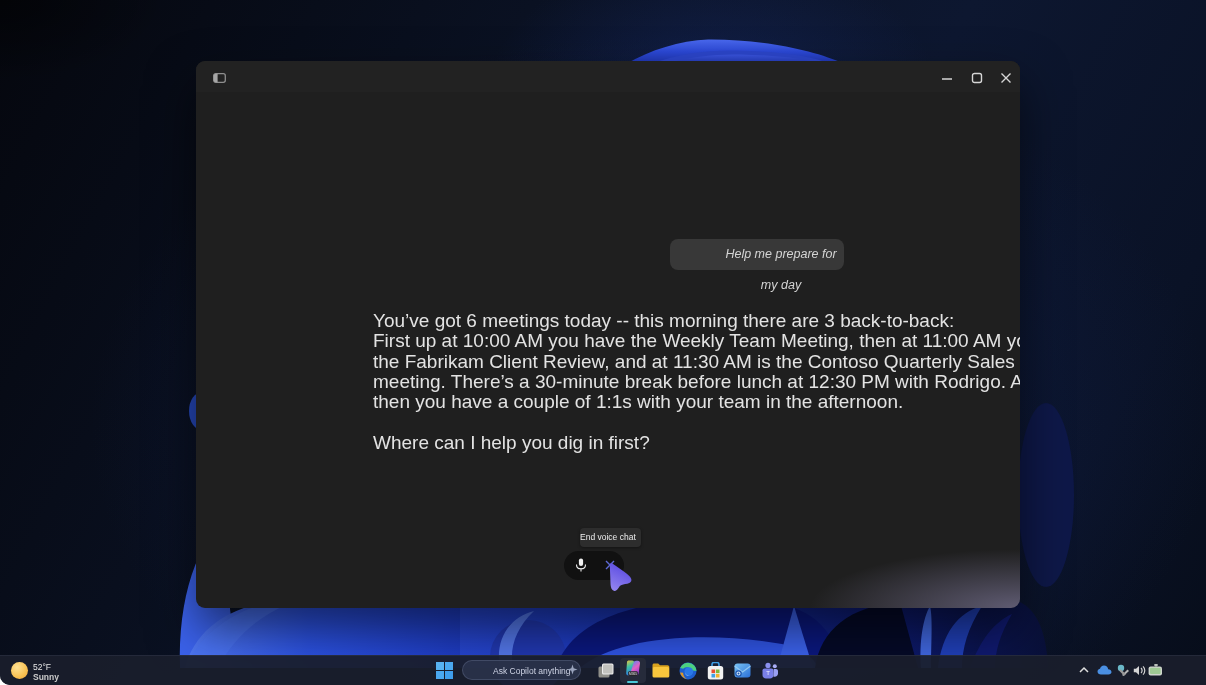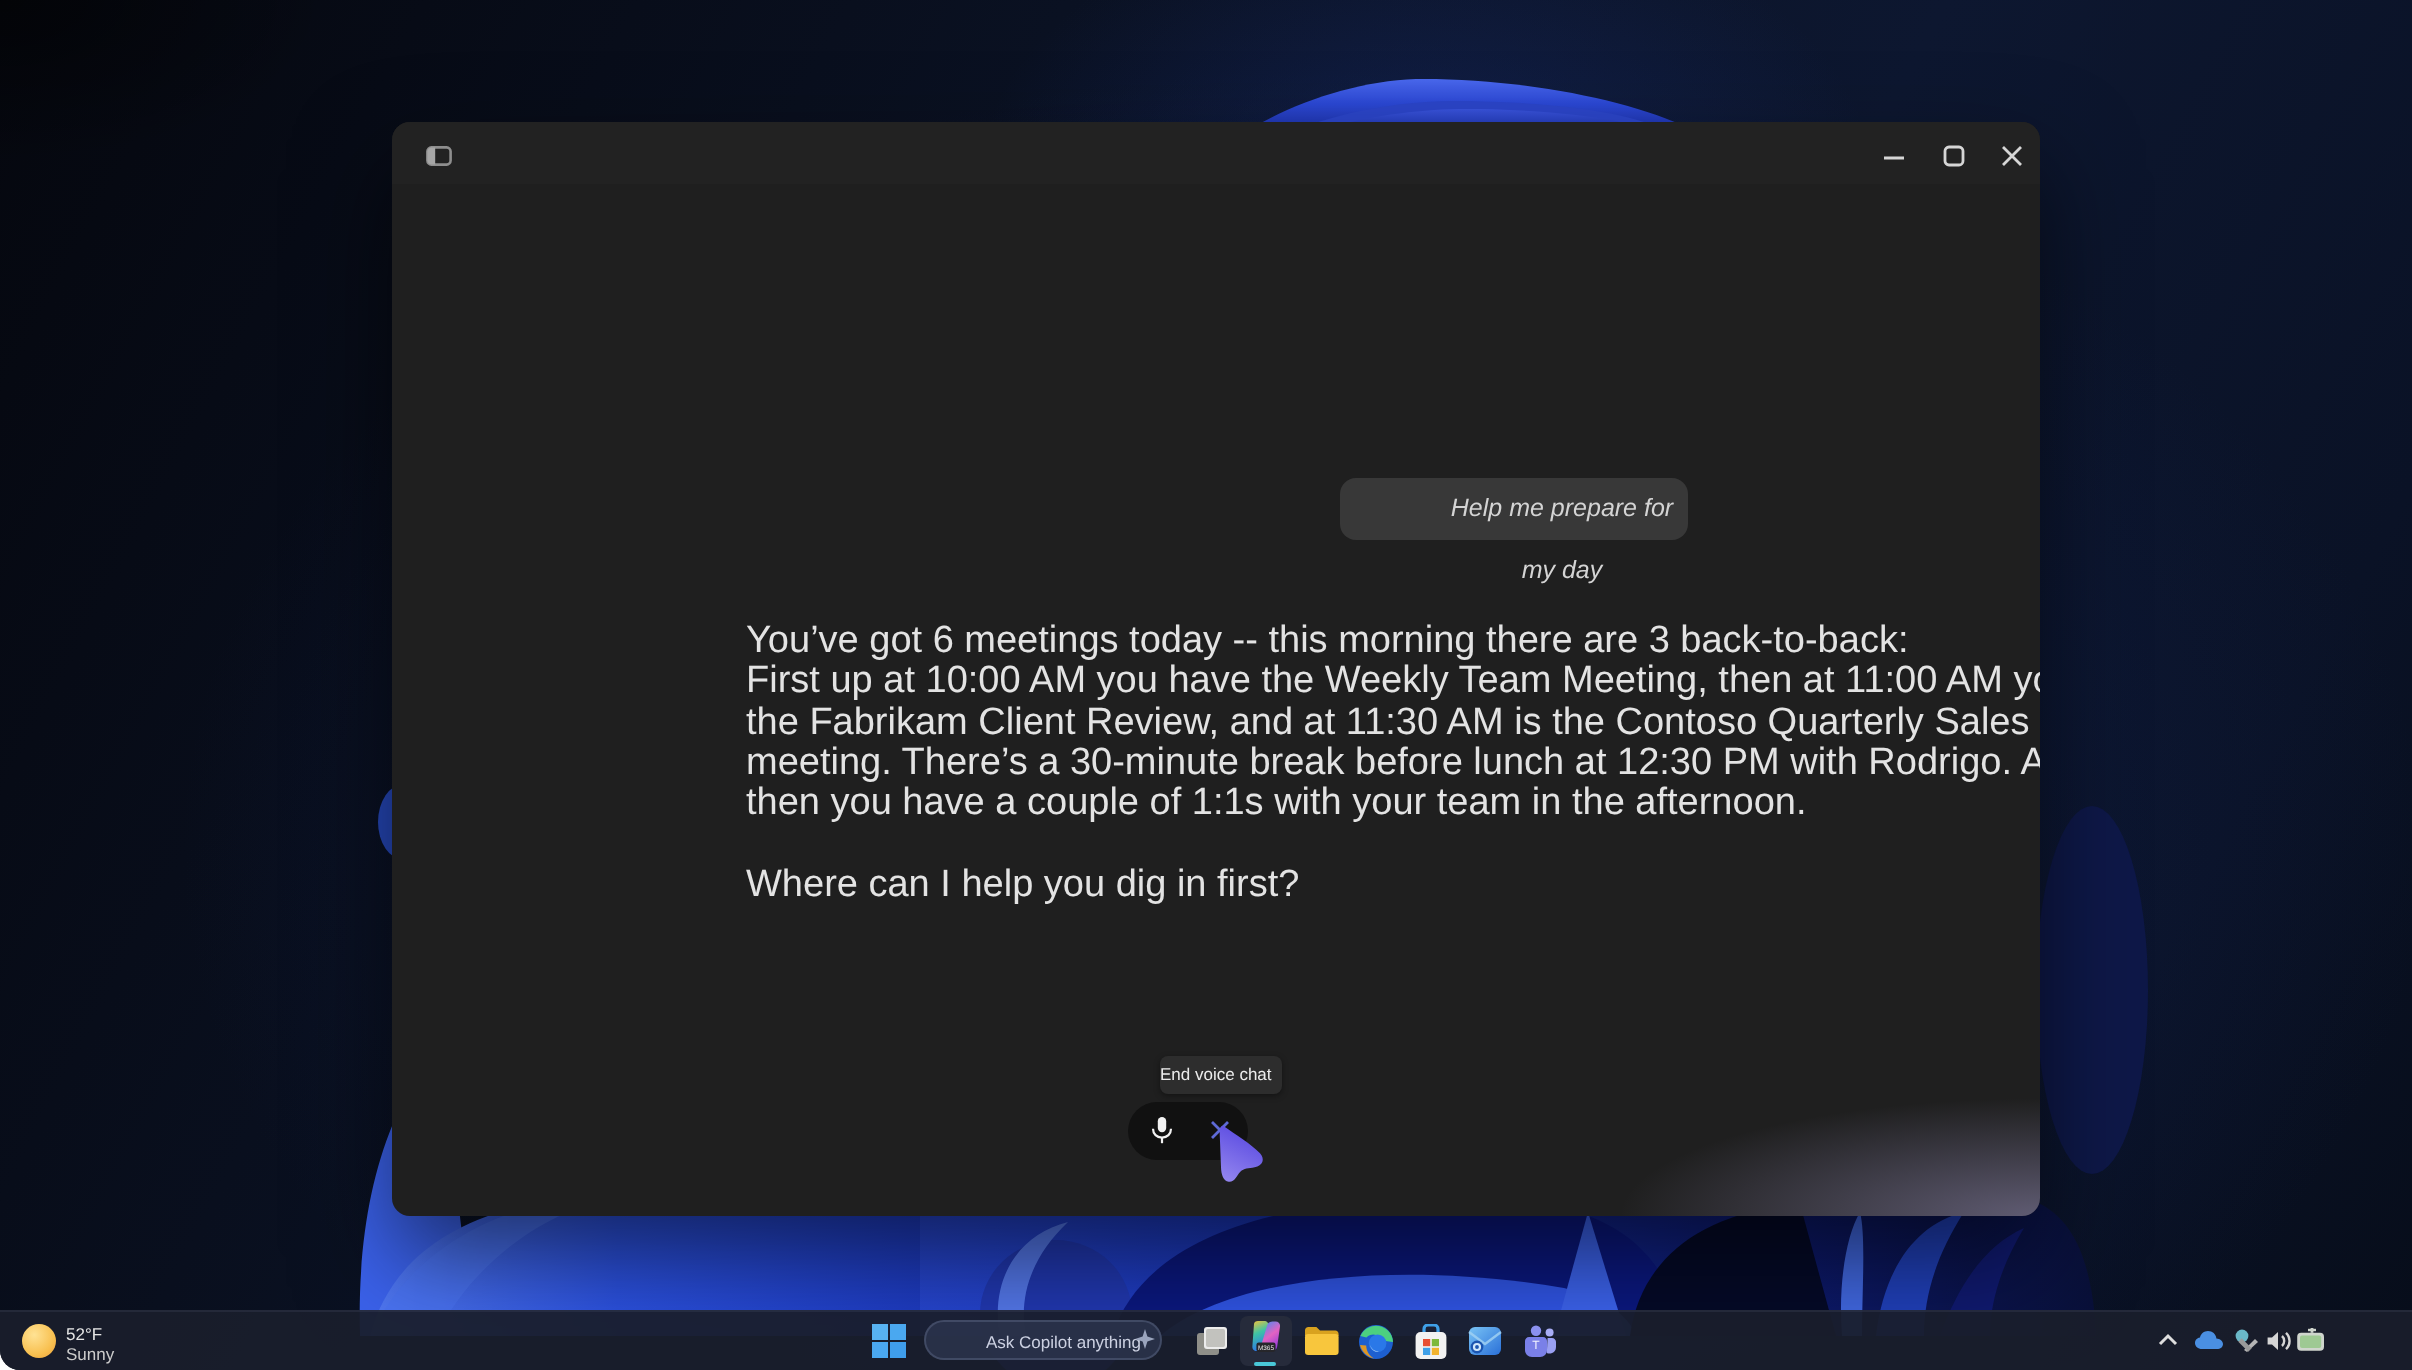--- a/index.html
+++ b/index.html
@@ -135,21 +135,21 @@
     </linearGradient>
   </defs>
   <path d="M4.5,2.5 C10,6.5 20,12.5 24.5,17.5 C27.5,21 26,24.5 21.5,25.3 C18,26 15.5,25.8 13.5,27.8 C11.3,30.2 10.3,33.8 7,33.4 C4,33 2.8,29.5 2.7,25 L2,7 C1.9,3.5 2.8,1.2 4.5,2.5 Z" fill="url(#cur)"></path>
 </svg>
 
 <div class="abs" id="taskbar" style="left:0;top:655px;width:1206px;height:30px;background:rgba(26,30,44,0.94);border-top:1px solid rgba(70,80,105,0.25);"></div>
 
 <div class="abs" style="left:4px;top:659px;width:14px;height:16px;"></div>
 <div class="abs" style="left:11px;top:662px;width:17px;height:17px;border-radius:50%;background:radial-gradient(circle at 36% 32%, #ffe294, #f8c050 62%, #ee9e38)"></div>
 <div class="abs" style="left:33px;top:661.5px;font-size:8.5px;color:#e6e6e6;">52°F</div>
-<div class="abs" style="left:33px;top:671.5px;font-size:8.5px;color:#cccccc;">Sunny</div>
+<div class="abs" style="left:33px;top:671.5px;font-size:8.5px;color:#cccccc;font-weight:bold;">Sunny</div>
 
 <svg class="abs" style="left:436px;top:662px" width="17" height="17" viewBox="0 0 17 17">
   <rect x="0" y="0" width="8" height="8" fill="#57b2f2"></rect>
   <rect x="9" y="0" width="8" height="8" fill="#4aa8f0"></rect>
   <rect x="0" y="9" width="8" height="8" fill="#4aa8f0"></rect>
   <rect x="9" y="9" width="8" height="8" fill="#3f9eec"></rect>
 </svg>
 
 <div class="abs" style="left:462px;top:660px;width:119px;height:20px;border-radius:10px;background:rgba(44,52,76,0.85);border:1px solid rgba(90,100,130,0.5);"></div>
 <div class="abs" style="left:449px;top:665.5px;font-size:8.5px;color:#ccd1e2;margin-left:44px;">Ask Copilot anything</div>

